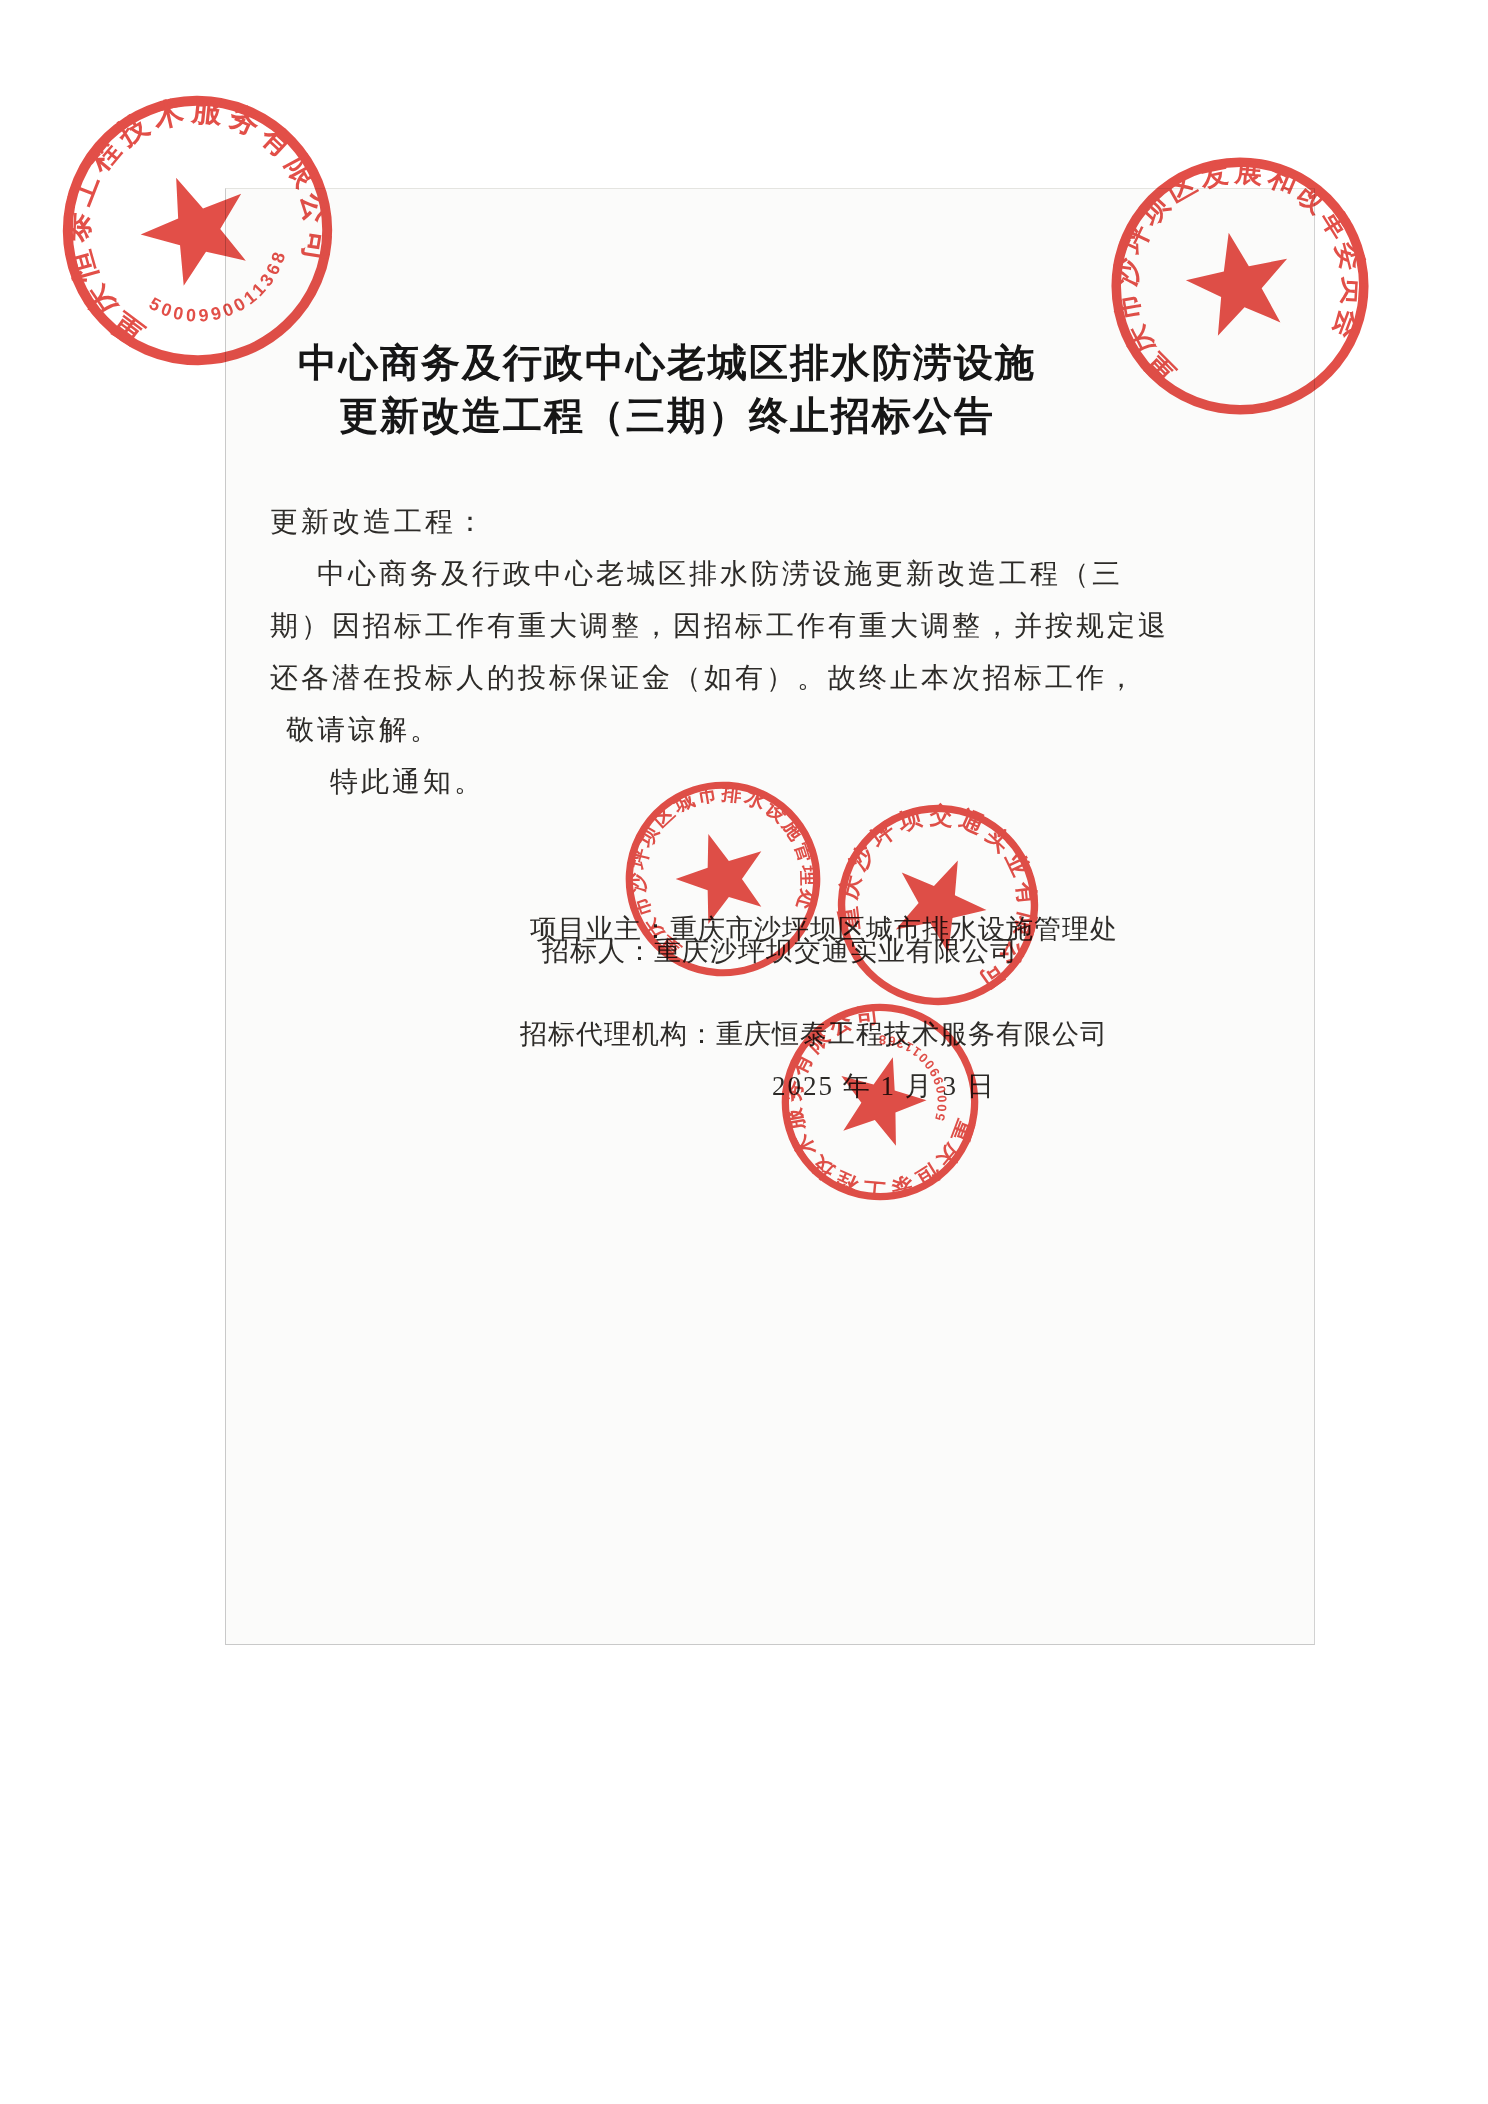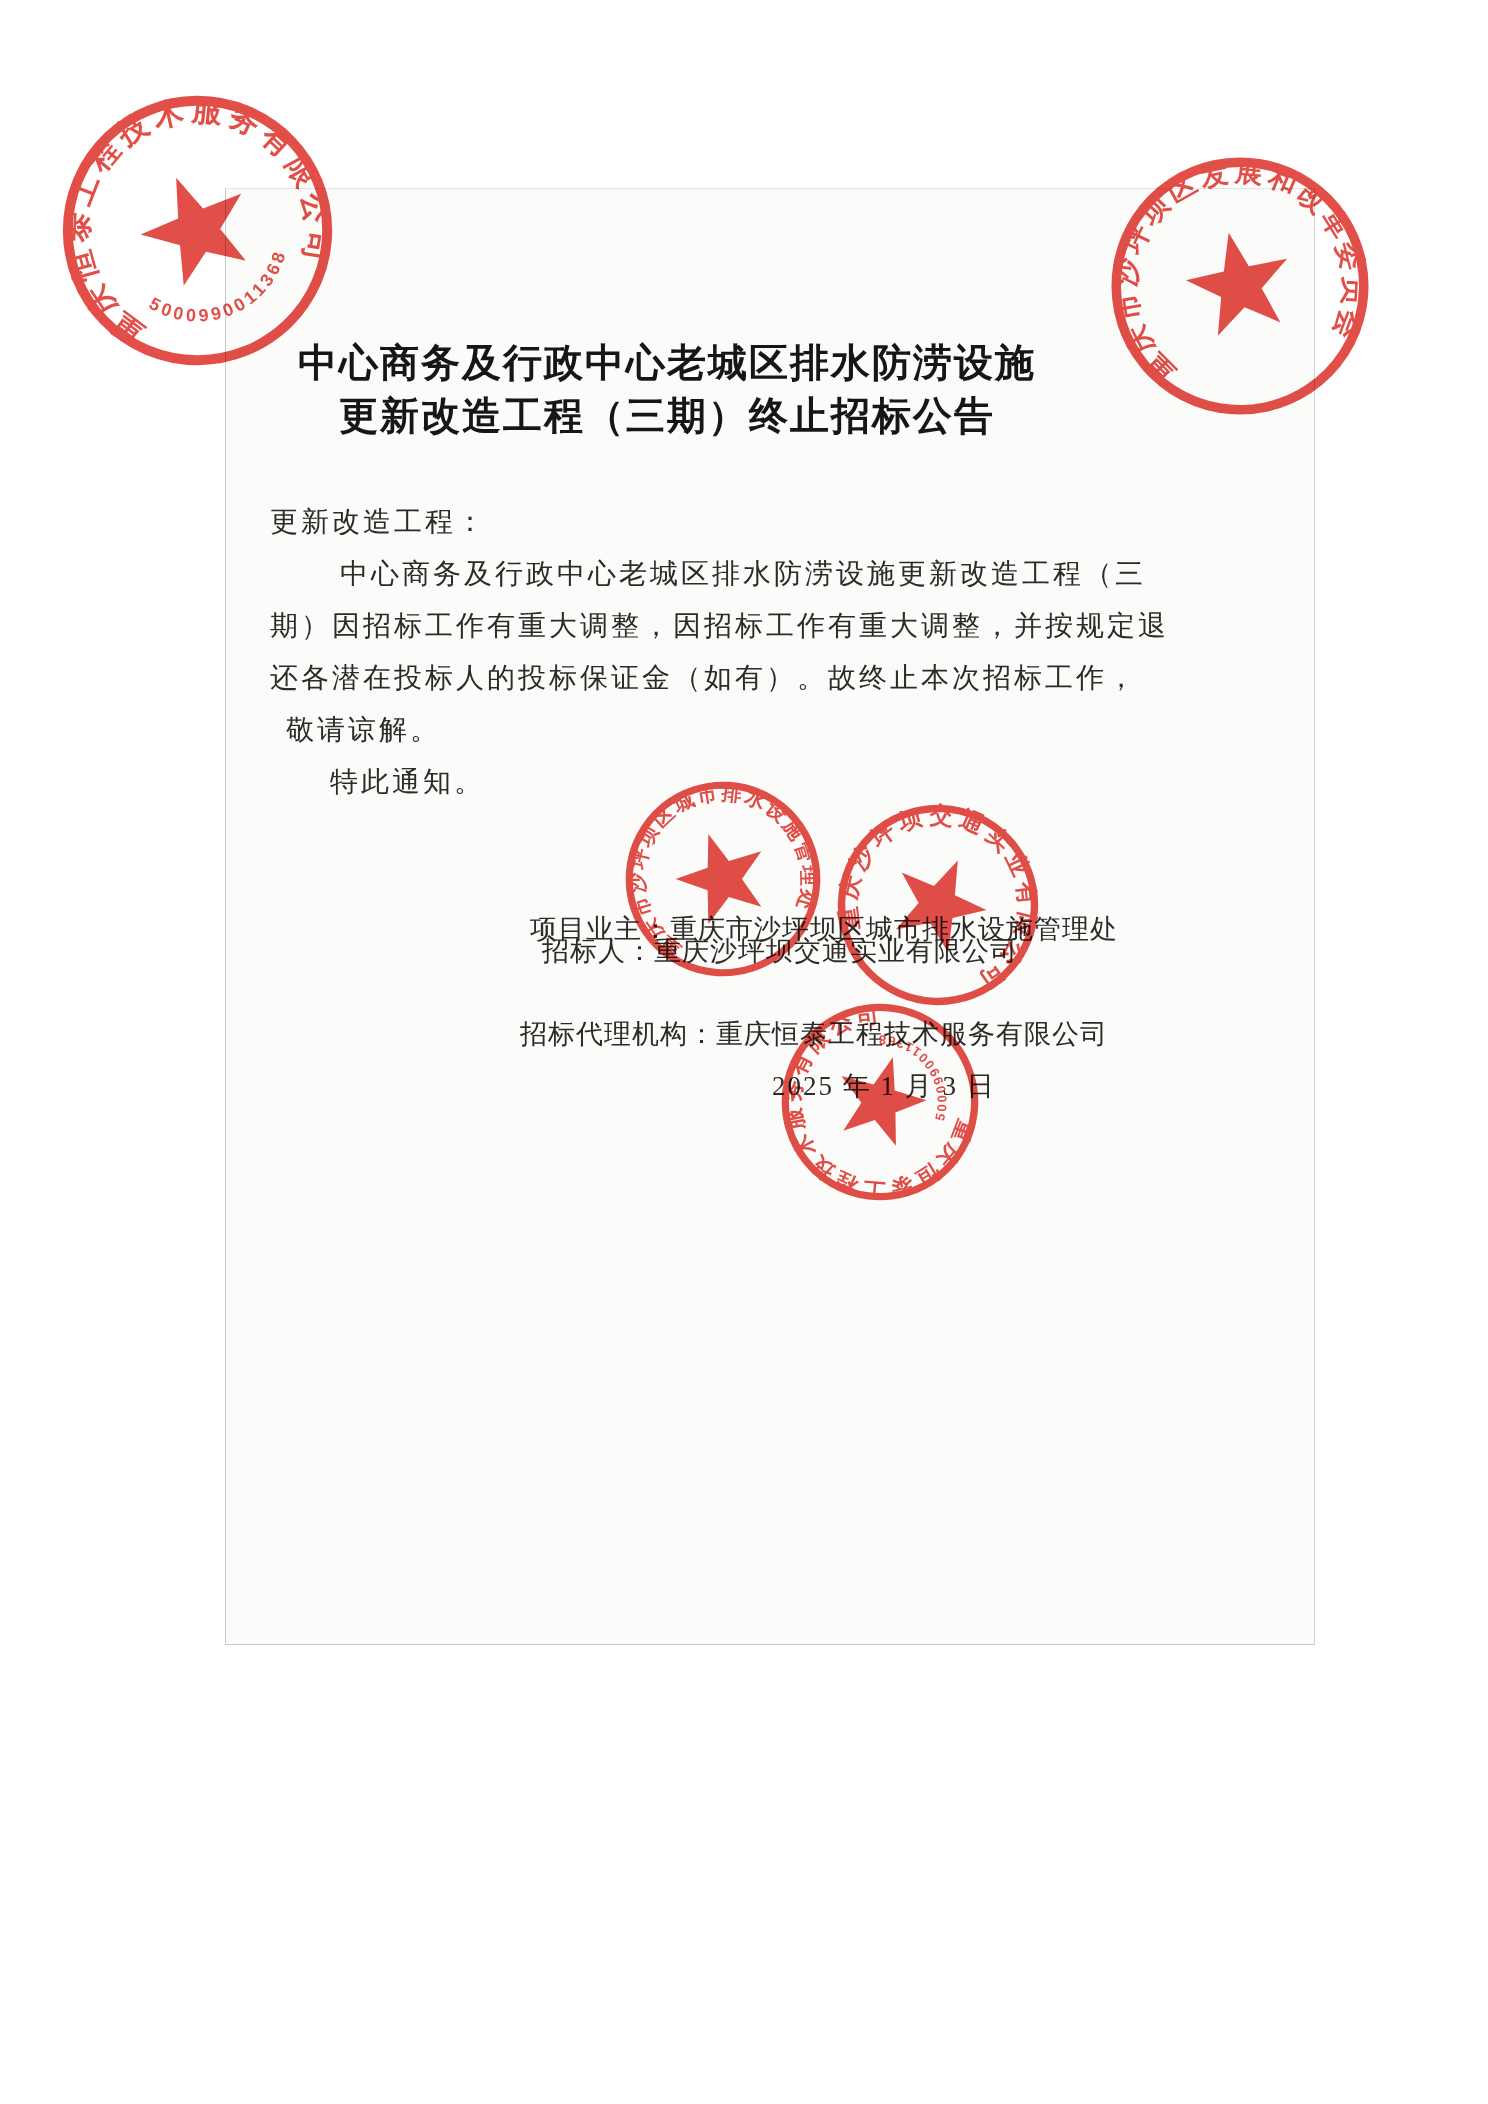--- a/index.html
+++ b/index.html
@@ -15,21 +15,21 @@
   
   .txt{position:absolute;white-space:nowrap;color:var(--ink);}
   .title{position:absolute;left:225px;width:884px;text-align:center;
          font-family:"Liberation Sans",sans-serif;font-weight:bold;
          color:var(--title-ink);font-size:39px;letter-spacing:2px;line-height:1;}
   .title.t1{top:343px;}
   .title.t2{top:396px;}
 
   .body-line{font-size:28px;letter-spacing:3px;line-height:1;}
   .salutation{left:270px;top:508px;}
-  .b0{left:340px;top:560px;}
+  .b0{left:317px;top:560px;}
   .b1{left:270px;top:612px;}
   .b2{left:270px;top:664px;}
   .b3{left:286px;top:716px;text-align:center;}
   .b4{left:330px;top:768px;}
 
   .sig-line{font-size:27px;letter-spacing:1px;line-height:1;}
   .sig-owner{left:530px;top:916px;}
   .sig-tenderer{left:542px;top:924px;margin-top:14px;}
   .sig-agency{left:520px;top:1021px;}
   .sig-date{left:772px;top:1073px;letter-spacing:2px;}

